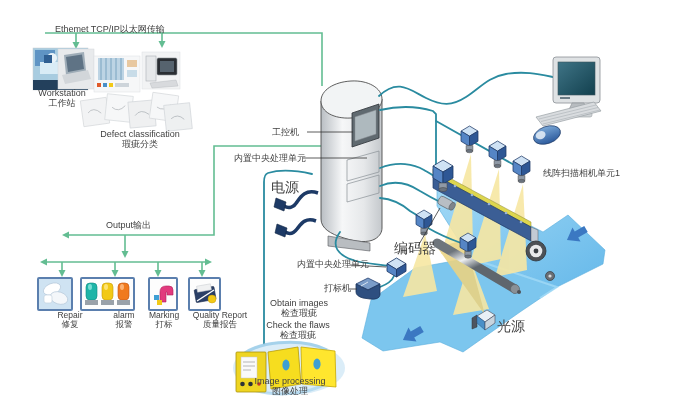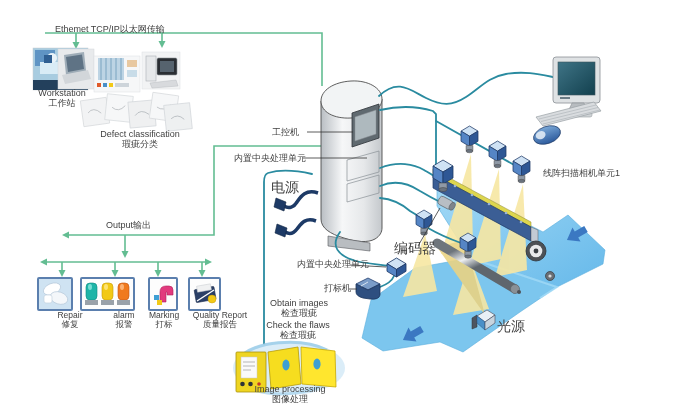--- a/index.html
+++ b/index.html
@@ -346,21 +346,21 @@
 <div class="lbl small" style="left:497px;top:321px;">光源</div>
 
 <div class="lbl twoline center" style="left:299px;top:298px;">
   <span>Obtain images</span>
   <span>检查瑕疵</span>
 </div>
 <div class="lbl twoline center" style="left:298px;top:320px;">
   <span>Check the flaws</span>
   <span>检查瑕疵</span>
 </div>
-<div class="lbl twoline center" style="left:290px;top:384px;">
+<div class="lbl twoline center" style="left:290px;top:376px;">
   <span>Image processing</span>
   <span>图像处理</span>
 </div>
 
 <div class="outbox" style="left:37px;width:36px;background:#cfe3f2;">
   <svg width="32" height="30" viewBox="0 0 32 30">
     <ellipse cx="13" cy="10" rx="9" ry="5.5" fill="#ffffff" stroke="#b8cadb" stroke-width="0.7" transform="rotate(-22 13 10)"></ellipse>
     <ellipse cx="20" cy="19" rx="9" ry="6" fill="#f4f7fa" stroke="#b8cadb" stroke-width="0.7" transform="rotate(18 20 19)"></ellipse>
     <rect x="5" y="16" width="8" height="8" rx="2" fill="#ffffff" stroke="#c4d2e0" stroke-width="0.7"></rect>
   </svg>

